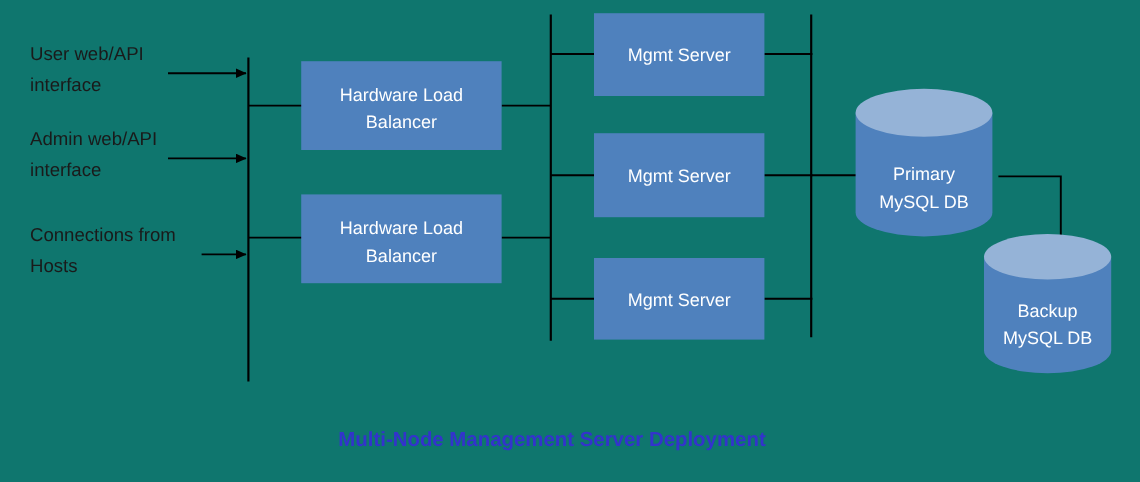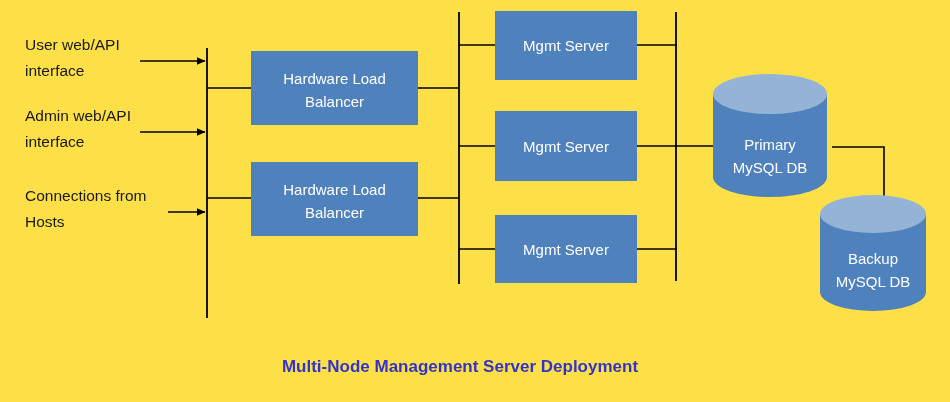--- a/index.html
+++ b/index.html
@@ -7,21 +7,21 @@
     padding: 0;
     background: #ffffff;
   }
   body {
     font-family: "Liberation Sans", sans-serif;
   }
   #canvas {
     position: relative;
     width: 950px;
     height: 402px;
-    background: #fde047;
+    background: #0f766e;
     overflow: hidden;
   }
   #diagram-svg {
     position: absolute;
     left: 0;
     top: 0;
   }
   .edge-label {
     font-family: "Liberation Sans", sans-serif;
     font-size: 15.5px;

